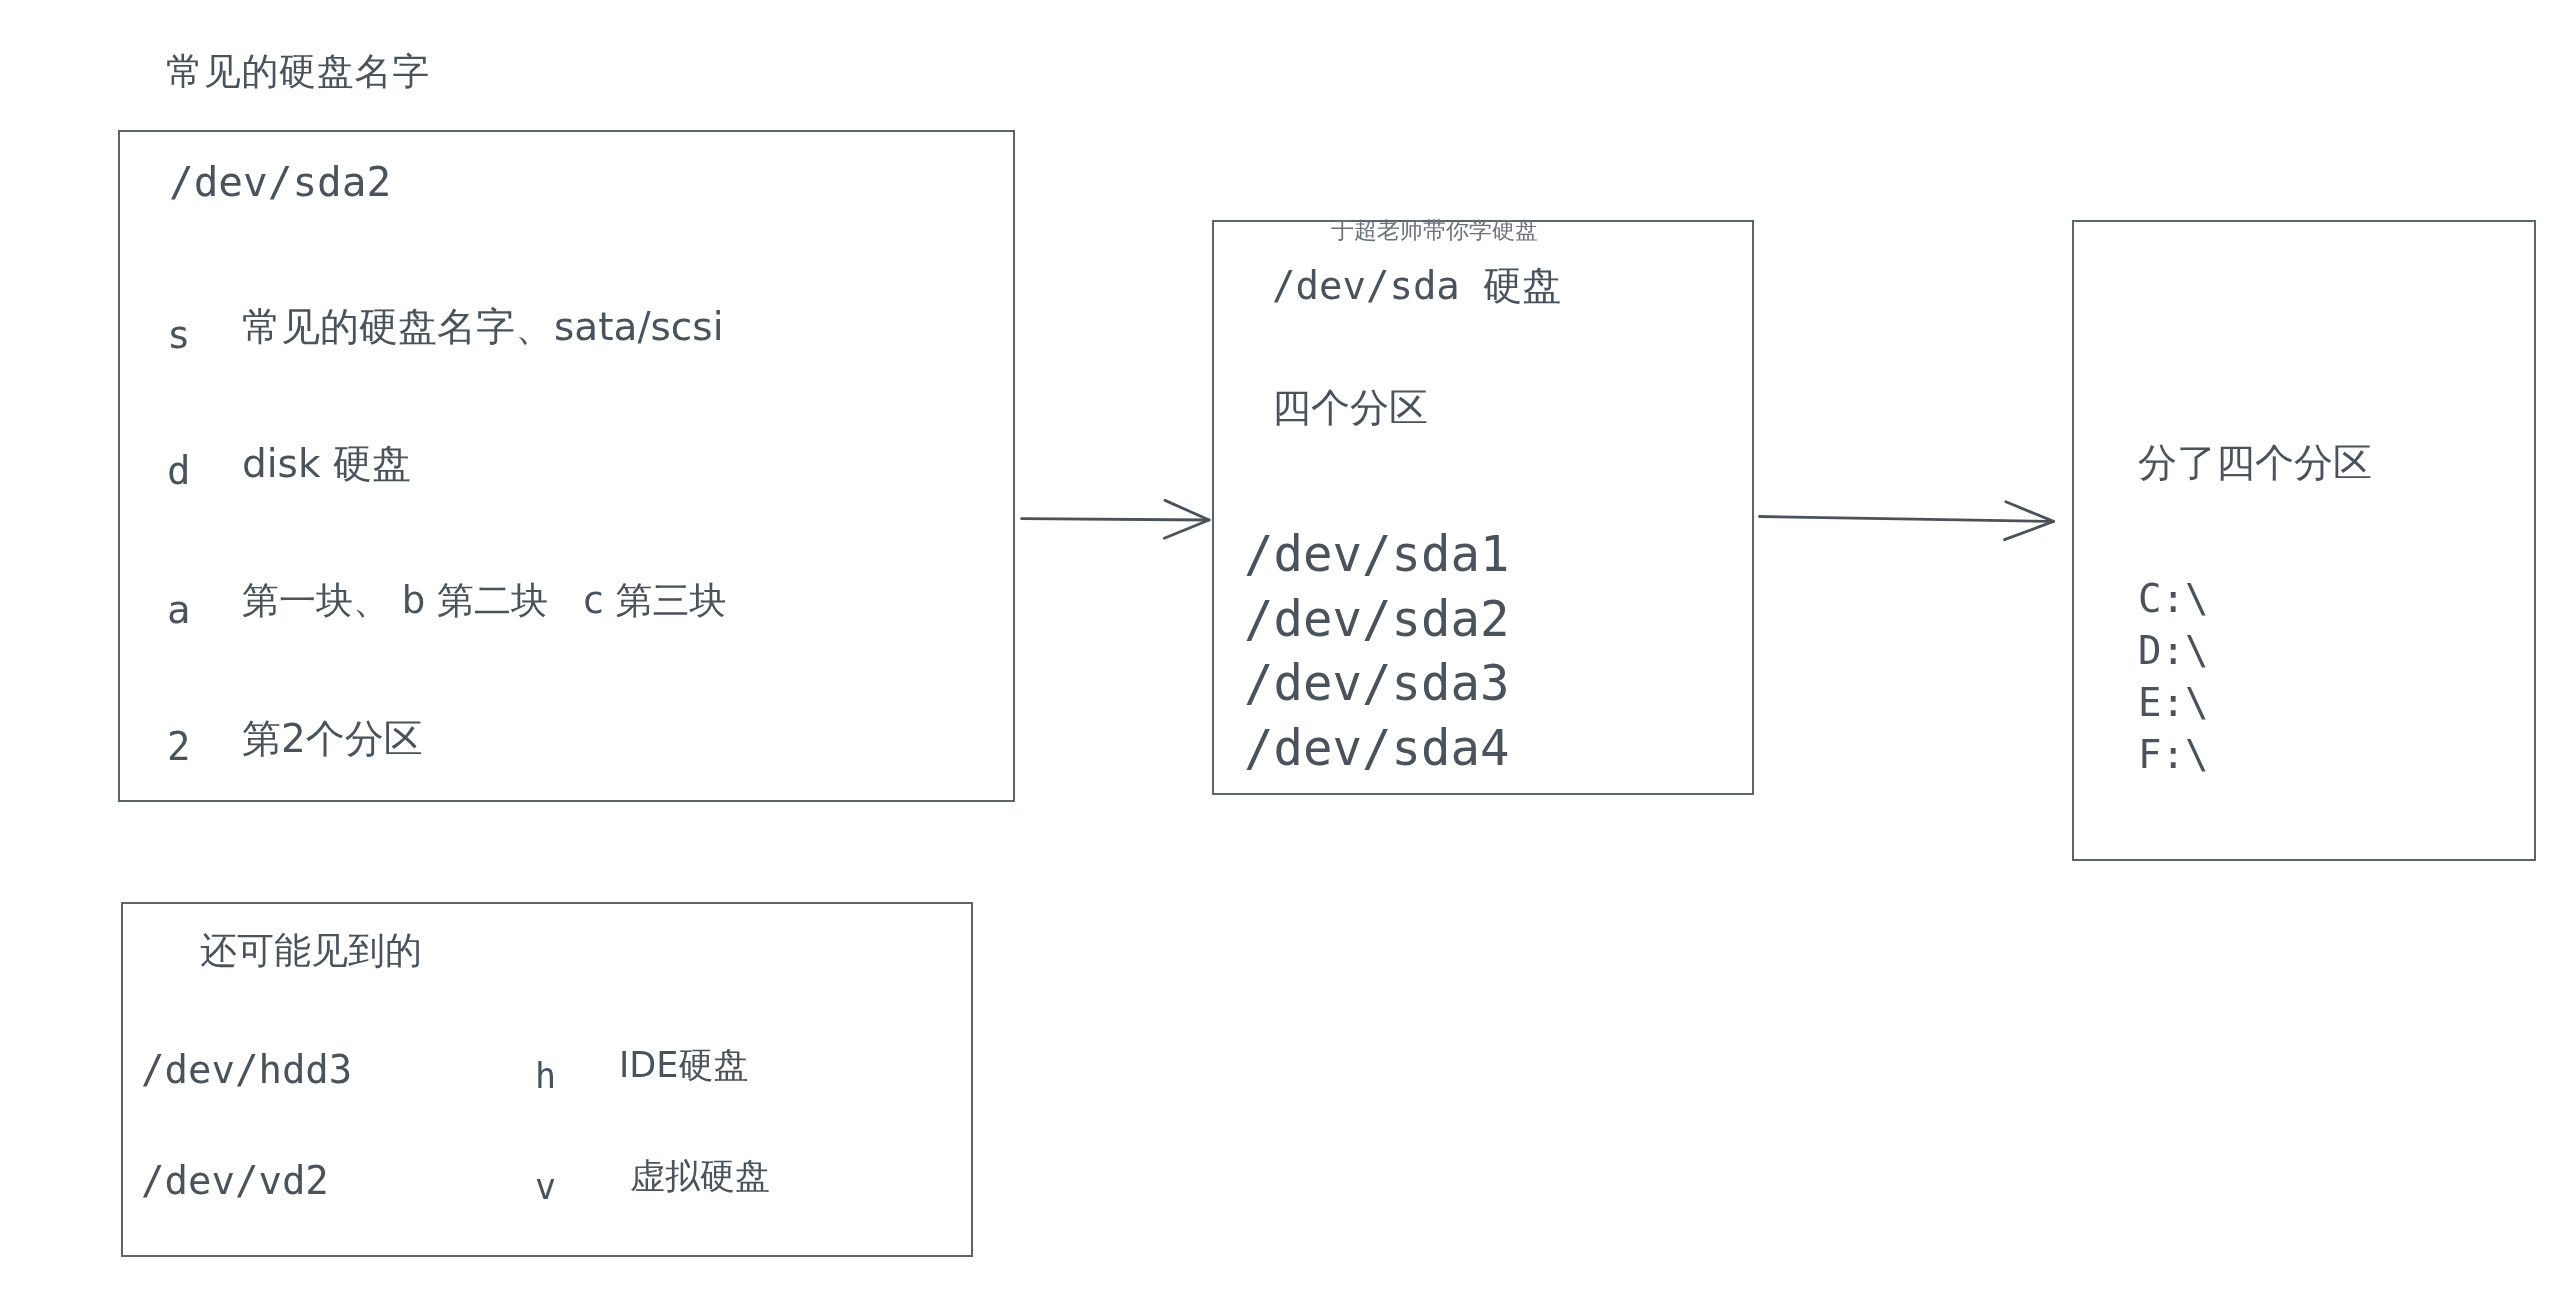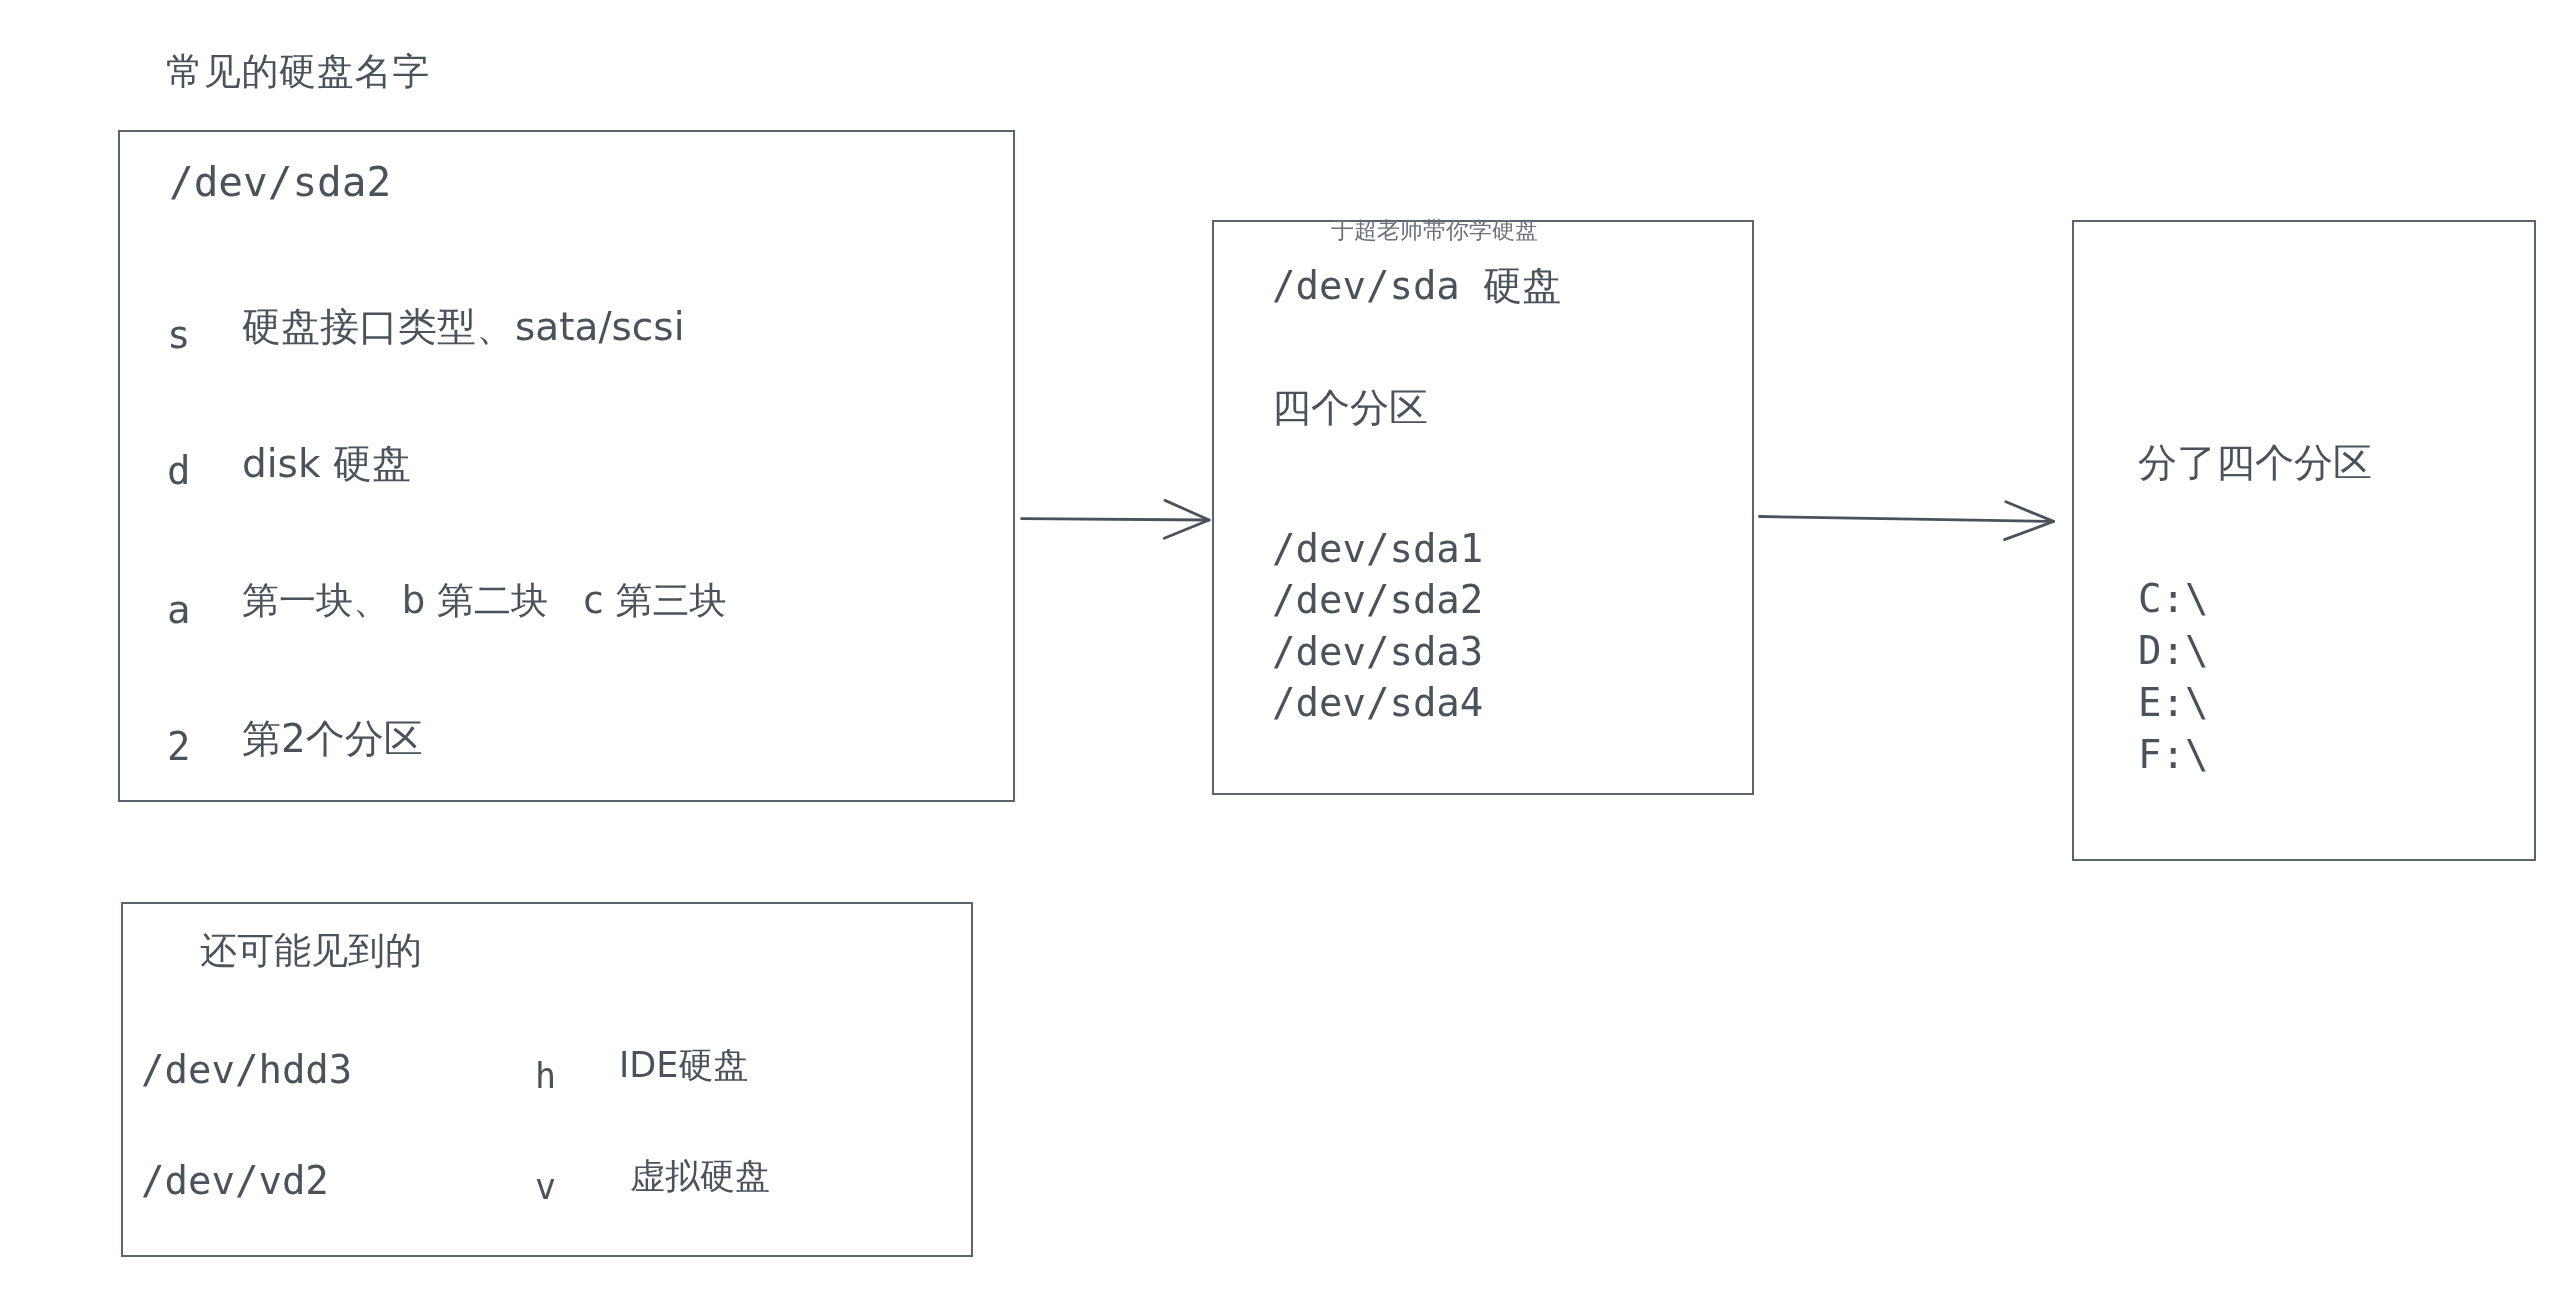--- a/index.html
+++ b/index.html
@@ -69,21 +69,21 @@
   
   #box-disk-sda { left: 1212px; top: 220px; width: 542px; height: 575px; }
   #watermark-teacher {
     left: 1331px; top: 219px;
     font-size: 23px;
     color: #6b727b;
     z-index: 5;
   }
   #b2-title     { left: 1272px; top: 257px; font-size: 39px; }
   #b2-subtitle  { left: 1272px; top: 388px; font-size: 39px; }
-  #b2-part-list { left: 1272px; top: 514px; font-size: 39px; line-height: 1.32; }
+  #b2-part-list { left: 1244px; top: 514px; font-size: 49px; line-height: 1.32; }
 
   
   #box-windows { left: 2072px; top: 220px; width: 464px; height: 641px; }
   #b3-line1    { left: 2138px; top: 245px; font-size: 39px; line-height: 1.33; }
   #b3-line2    { left: 2138px; top: 443px; font-size: 39px; }
   #b3-drives   { left: 2138px; top: 564px; font-size: 39px; line-height: 1.33; }
 
   
   #box-other-names { left: 121px; top: 902px; width: 852px; height: 355px; }
   #b4-title   { left: 160px; top: 932px; font-size: 37px; margin-left: 40px; }
@@ -113,21 +113,21 @@
 
 <div class="stage">
 
   <div class="txt heading" id="title-common-disk-names">常见的硬盘名字</div>
 
   <div class="box" id="box-disk-name"></div>
 
   <div class="txt mono" id="b1-path">/dev/sda2</div>
 
   <div class="txt mono" id="b1-row-s-key">s</div>
-  <div class="txt" id="b1-row-s-val">硬盘接口类型、sata/scsi</div>
+  <div class="txt" id="b1-row-s-val">常见的硬盘名字、sata/scsi</div>
 
   <div class="txt mono" id="b1-row-d-key">d</div>
   <div class="txt" id="b1-row-d-val">disk 硬盘</div>
 
   <div class="txt mono" id="b1-row-a-key">a</div>
   <div class="txt" id="b1-row-a-val">第一块、 b 第二块   c 第三块</div>
 
   <div class="txt mono" id="b1-row-2-key">2</div>
   <div class="txt" id="b1-row-2-val">第2个分区</div>
 

